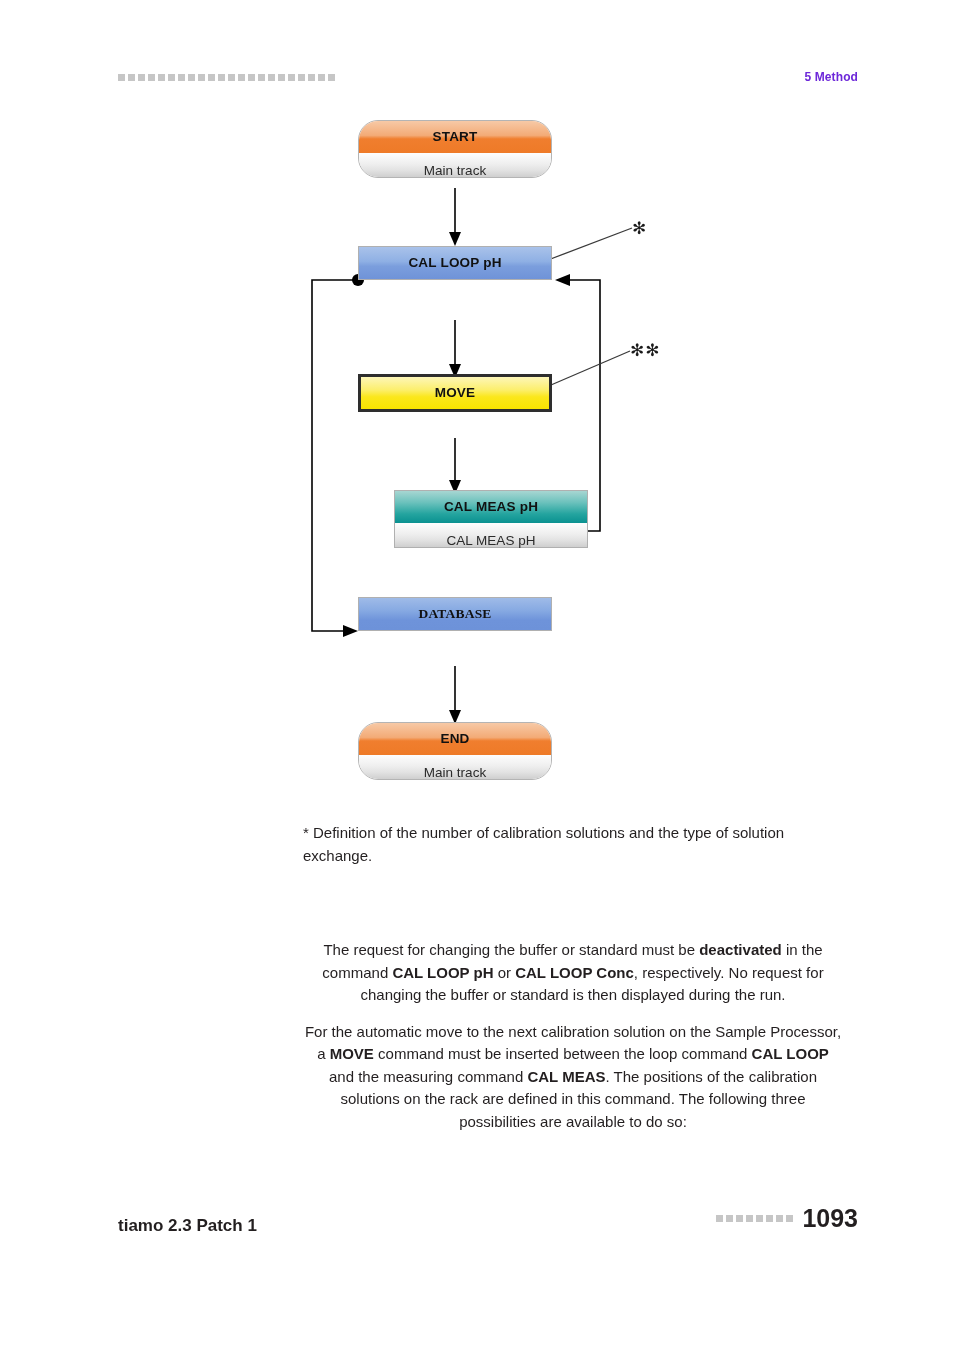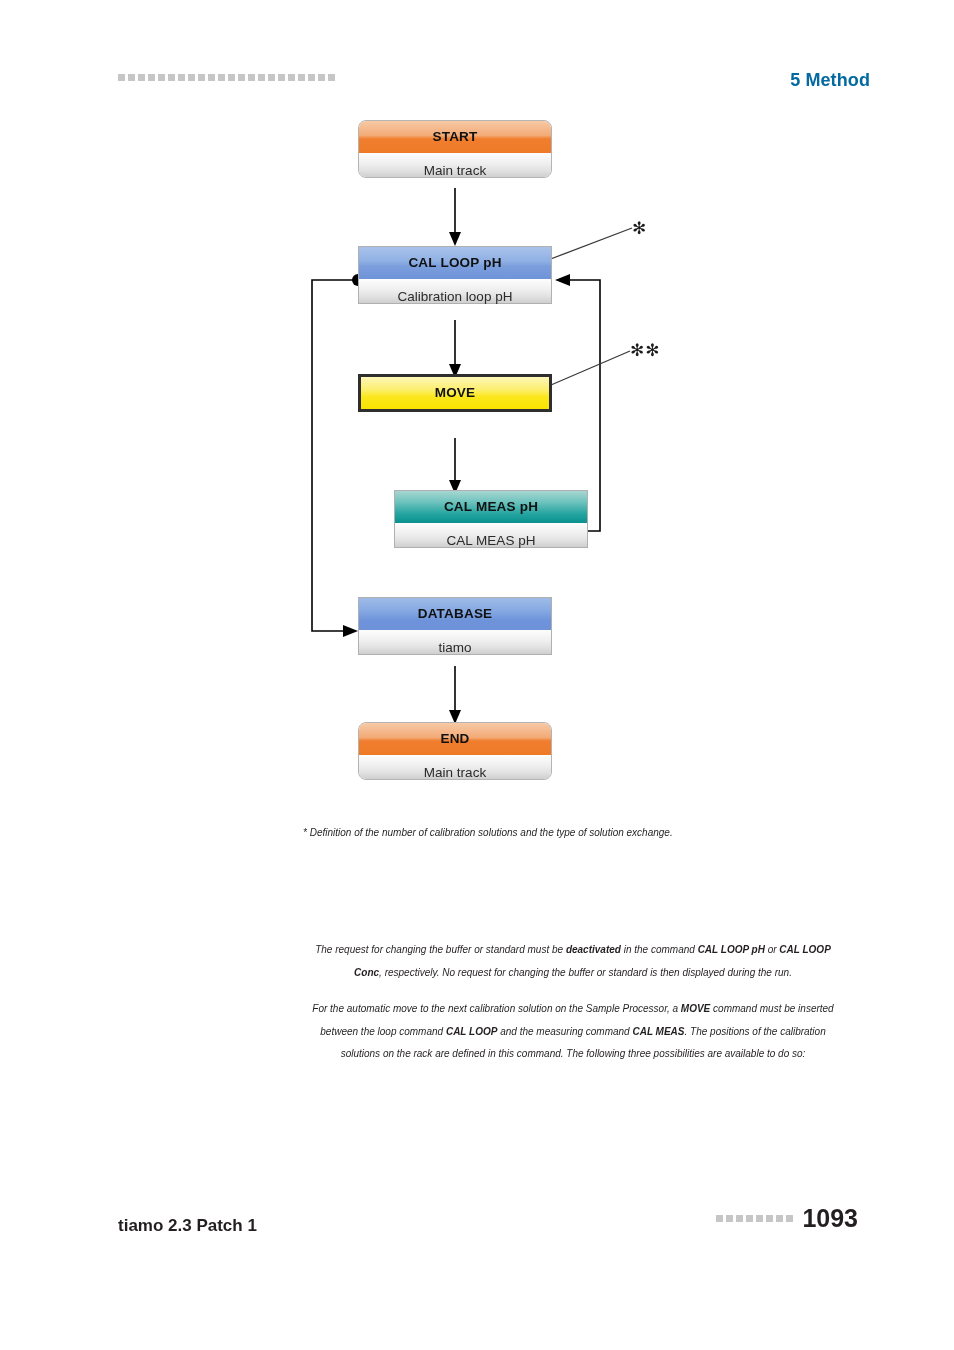--- a/index.html
+++ b/index.html
@@ -31,26 +31,26 @@
     gap: 3px;
   }
   .header-squares i {
     display: block;
     width: 7px;
     height: 7px;
     background: #c6c6c6;
   }
   .header-chapter {
     position: absolute;
-    right: 84px;
+    right: 96px;
     top: 0;
-    font-size: 18px;
+    font-size: 12px;
     font-weight: 600;
     letter-spacing: .1px;
-    color: #0369a1;
+    color: #6d28d9;
     white-space: nowrap;
   }
 
   
   .diagram {
     position: absolute;
     left: 296px;
     top: 108px;
     width: 390px;
     height: 700px;
@@ -73,21 +73,21 @@
   }
   .node .sub {
     height: 24px;
     line-height: 36px;
     text-align: center;
     font-size: 13.5px;
     color: #2b2b2b;
   }
 
   
-  .node.rounded { border-radius: 8px; overflow: hidden; border: 1px solid #b4b4b4; }
+  .node.rounded { border-radius: 20px; overflow: hidden; border: 1px solid #b4b4b4; }
   .node.square  { border: 1px solid #b0b0b0; }
   .node.selected {
     border: 3px solid #2e2e2e;
   }
 
   .hdr-orange { background: linear-gradient(to bottom, #f7c9a6 0%, #f3ab77 45%, #f07e2e 56%, #ee7a27 100%); }
   .hdr-blue   { background: linear-gradient(to bottom, #a9c2ea 0%, #8fb0e4 45%, #7b9edd 60%, #6f93d8 100%); }
   .hdr-blue-strong { background: linear-gradient(to bottom, #9fbbe8 0%, #86a9e2 40%, #6e93da 70%, #6d92d9 100%); }
   .hdr-yellow { background: linear-gradient(to bottom, #fdf6b8 0%, #fcef6d 40%, #fbe71c 62%, #f9e400 100%); }
   .hdr-teal   { background: linear-gradient(to bottom, #a7d6d2 0%, #6dc2bd 35%, #24a49f 72%, #0a9190 100%); }
@@ -102,24 +102,23 @@
     color: #1a1a1a;
     letter-spacing: 1px;
     font-family: "DejaVu Sans", sans-serif;
   }
 
   
   .col {
     position: absolute;
     left: 303px;
     width: 540px;
-    font-size: 10px;
+    font-size: 15px;
     line-height: 22.5px;
     color: #231f20;
-    font-style: italic;
   }
   .col p { margin: 0 0 14px 0; }
   .col p:last-child { margin-bottom: 0; }
   .col b { font-weight: bold; }
 
   .footnotes { top: 822px; }
   .bodytext  { top: 939px; text-align: center; }
 
   
   .page-footer {
@@ -226,35 +225,33 @@
     </g>
   </svg>
 
   <div class="node rounded" style="left:62px; top:12px;">
     <div class="title hdr-orange">START</div>
     <div class="sub body-grey">Main track</div>
   </div>
 
   <div class="node square" style="left:62px; top:138px;">
     <div class="title hdr-blue">CAL LOOP pH</div>
-    <div class="sub body-grey">Calibration loop pH</div>
   </div>
 
   <div class="node selected" style="left:62px; top:266px;">
     <div class="title hdr-yellow">MOVE</div>
   </div>
 
   <div class="node square" style="left:62px; top:382px;margin-left:36px;">
     <div class="title hdr-teal">CAL MEAS pH</div>
     <div class="sub body-grey">CAL MEAS pH</div>
   </div>
 
-  <div class="node square" style="left:62px; top:489px;">
+  <div class="node square" style="left:62px; top:489px;font-family:Liberation Serif, serif;">
     <div class="title hdr-blue-strong">DATABASE</div>
-    <div class="sub body-grey">tiamo</div>
   </div>
 
   <div class="node rounded" style="left:62px; top:614px;">
     <div class="title hdr-orange">END</div>
     <div class="sub body-grey">Main track</div>
   </div>
 
   <div class="ann" style="left:336px; top:112px;">✻</div>
   <div class="ann" style="left:334px; top:234px;">✻✻</div>
 </div>

